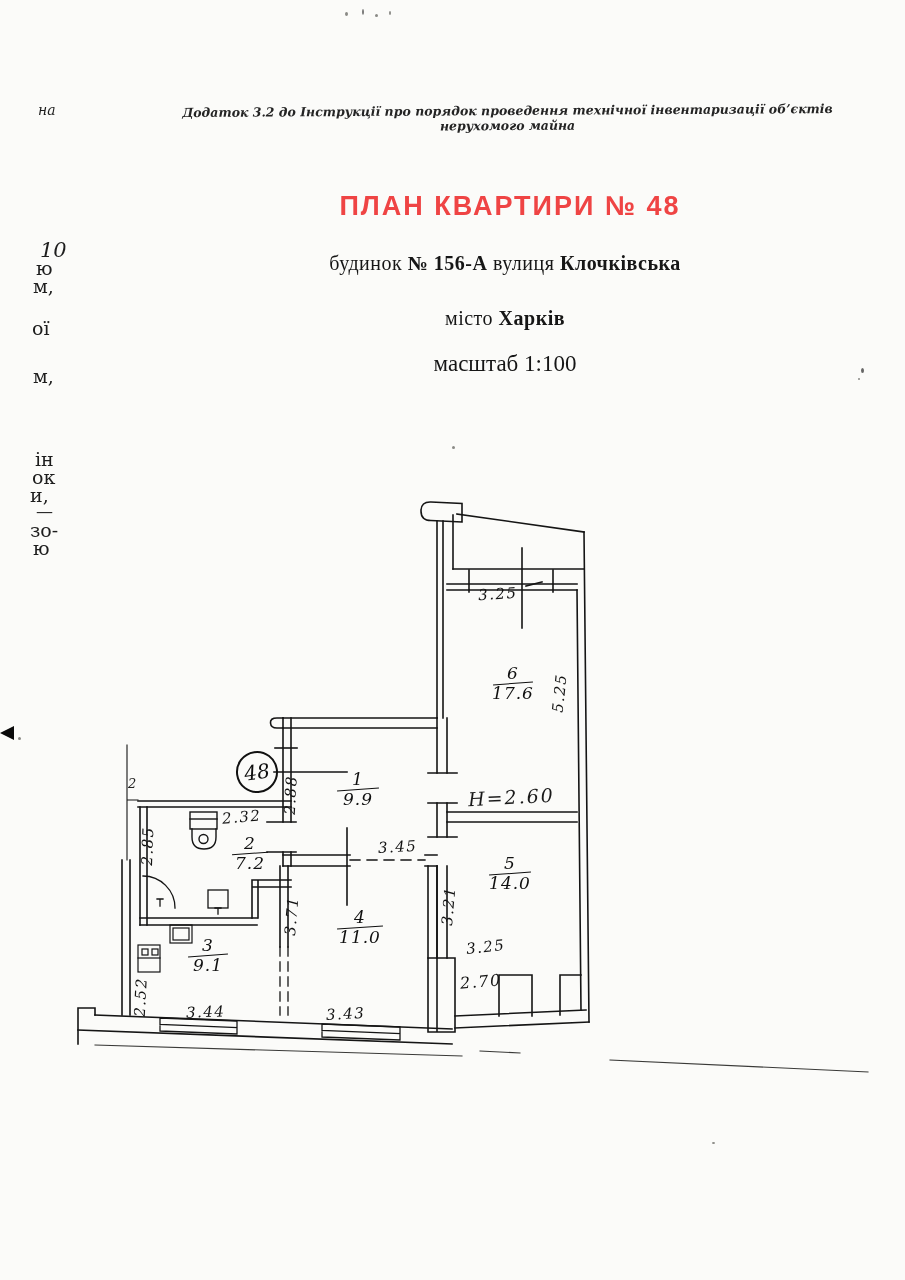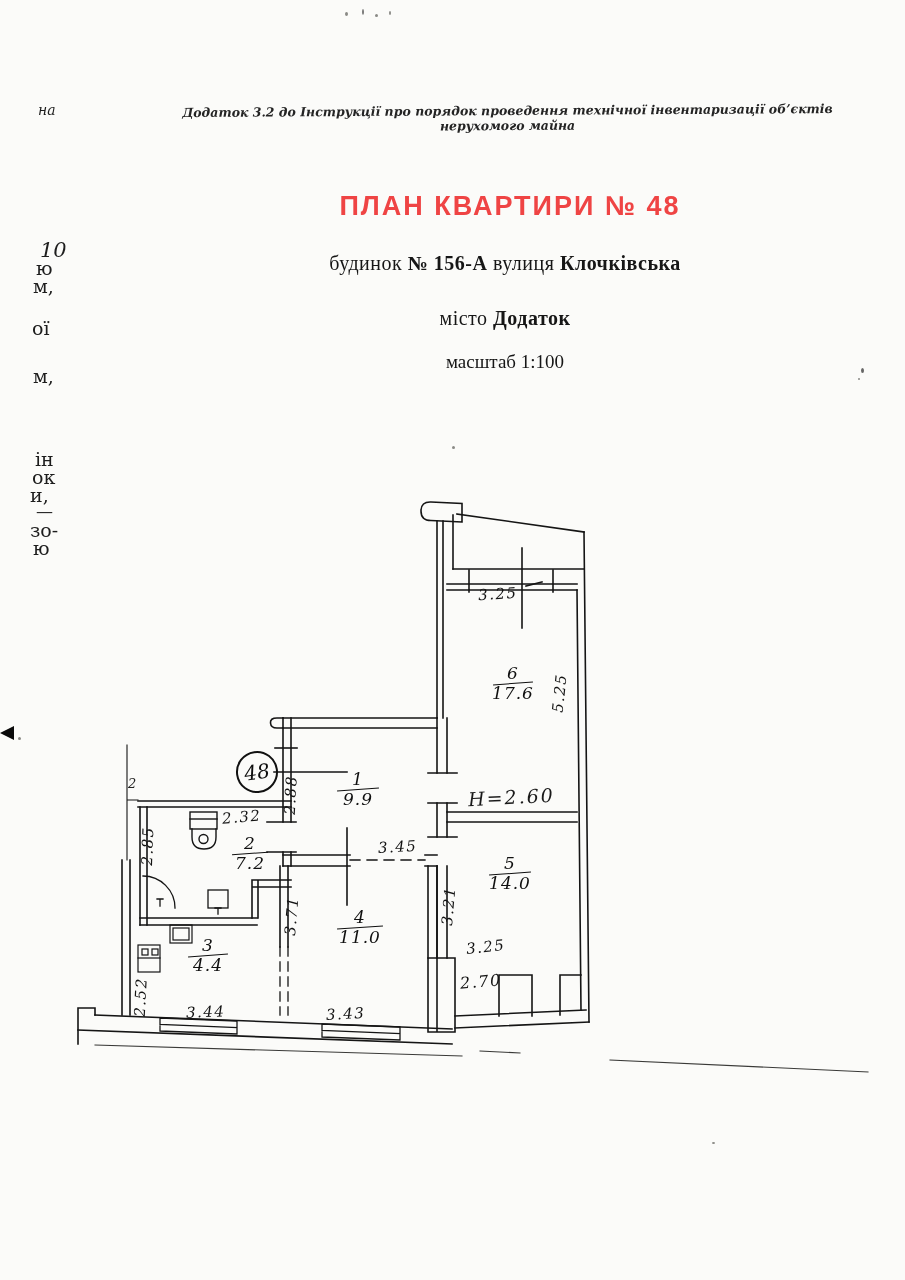--- a/index.html
+++ b/index.html
@@ -44,24 +44,24 @@
 
 <div class="abs line20 center" style="left:145px;top:252px;width:720px;">
   <span>будинок</span>
   <span class="b">№ 156-А</span>
   <span>вулиця</span>
   <span class="b">Клочківська</span>
 </div>
 
 <div class="abs line20 center" style="left:145px;top:307px;width:720px;">
   <span>місто</span>
-  <span class="b">Додаток</span>
-</div>
-
-<div class="abs center" style="left:145px;top:351px;width:720px;font-size:19px;">масштаб 1:100</div>
+  <span class="b">Харків</span>
+</div>
+
+<div class="abs center" style="left:145px;top:351px;width:720px;font-size:23px;">масштаб 1:100</div>
 
 <span class="frag i" style="left:38px;top:102px;font-size:14px;">на</span>
 <span class="frag i" style="left:40px;top:238px;font-size:21px;">10</span>
 <span class="frag" style="left:36px;top:257px;">ю</span>
 <span class="frag" style="left:33px;top:275px;">м,</span>
 <span class="frag" style="left:32px;top:317px;text-align:right;">ої</span>
 <span class="frag" style="left:33px;top:365px;">м,</span>
 <span class="frag" style="left:35px;top:448px;">ін</span>
 <span class="frag" style="left:32px;top:466px;">ок</span>
 <span class="frag" style="left:30px;top:484px;">и,</span>
@@ -205,21 +205,21 @@
   <span class="rl-area">9.9</span>
 </div>
 <div class="roomlbl" style="left:230px;top:836px;width:40px;">
   <span class="rl-num">2</span>
   <span class="rl-bar" style="width:36px;"></span>
   <span class="rl-area">7.2</span>
 </div>
 <div class="roomlbl" style="left:186px;top:938px;width:44px;">
   <span class="rl-num">3</span>
   <span class="rl-bar" style="width:40px;"></span>
-  <span class="rl-area">4.4</span>
+  <span class="rl-area">9.1</span>
 </div>
 <div class="roomlbl" style="left:334px;top:910px;width:52px;">
   <span class="rl-num">4</span>
   <span class="rl-bar" style="width:46px;"></span>
   <span class="rl-area">11.0</span>
 </div>
 <div class="roomlbl" style="left:486px;top:856px;width:48px;">
   <span class="rl-num">5</span>
   <span class="rl-bar" style="width:42px;"></span>
   <span class="rl-area">14.0</span>

